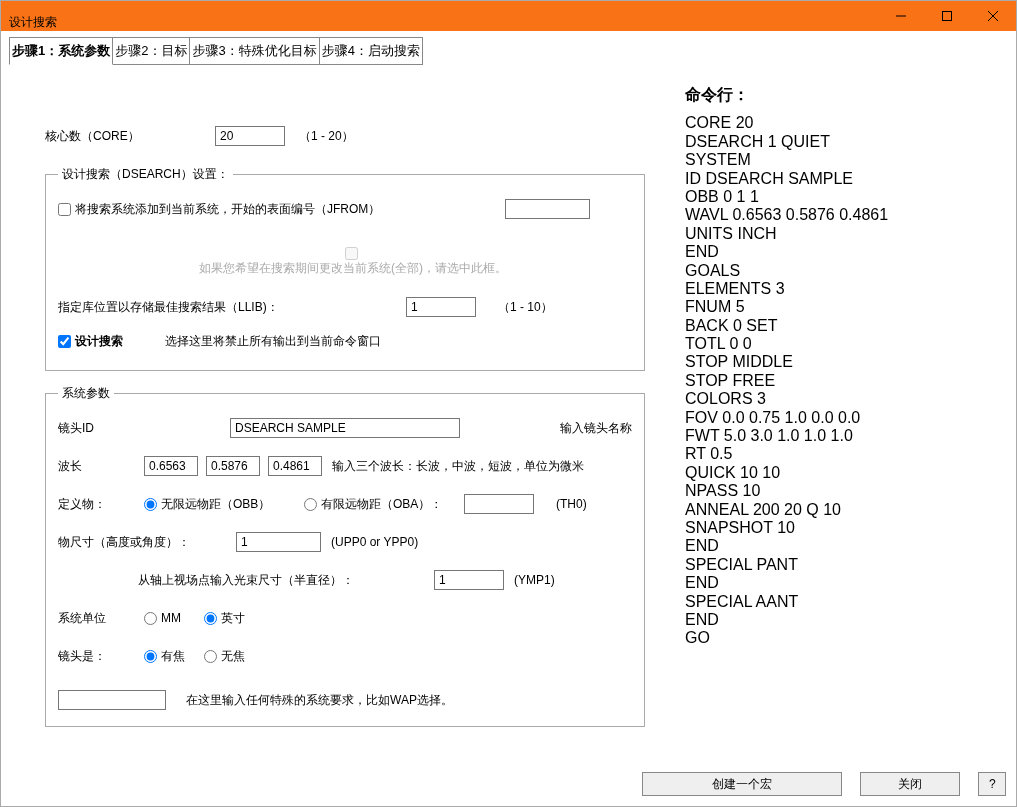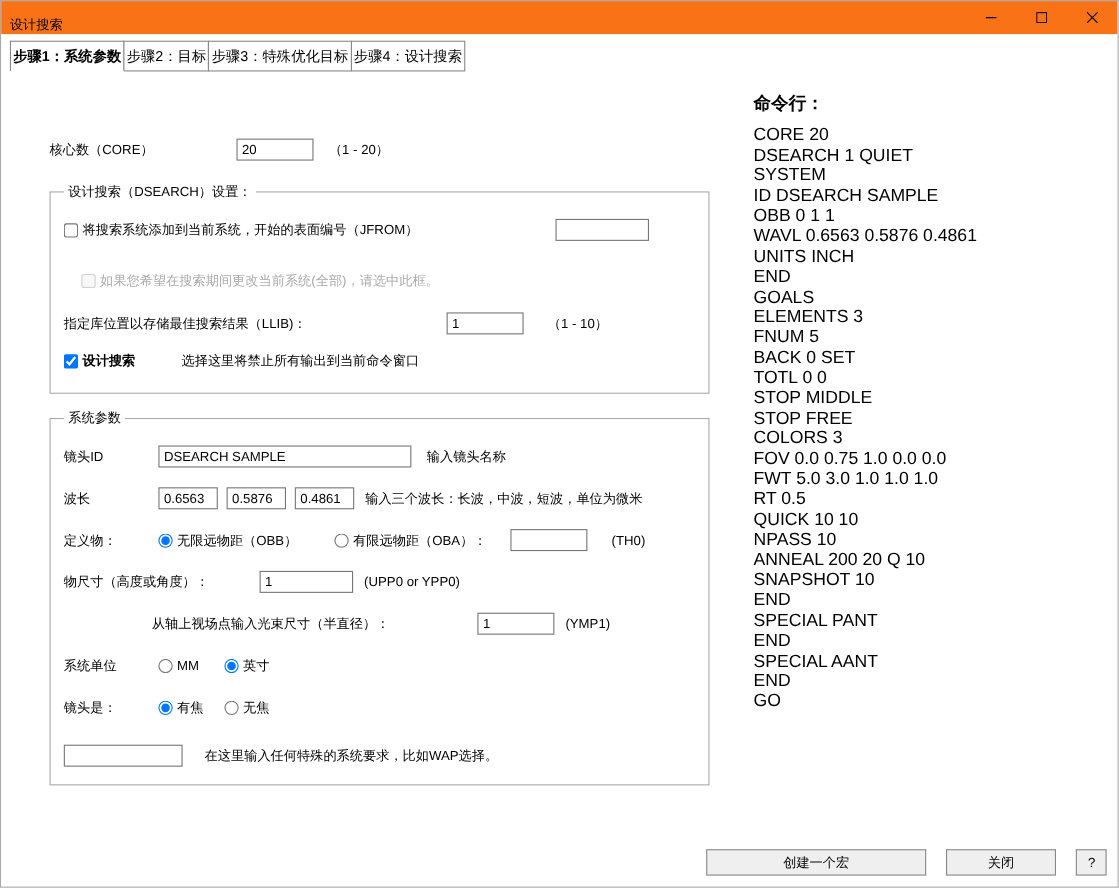--- a/index.html
+++ b/index.html
@@ -138,21 +138,21 @@
           <line x1="10" y1="0" x2="0" y2="10" stroke="#000" stroke-width="1"></line>
         </svg>
     </div>
   </div>
 </div>
 
 <div class="tabs">
   <div class="tab active">步骤1：系统参数</div>
   <div class="tab">步骤2：目标</div>
   <div class="tab">步骤3：特殊优化目标</div>
-  <div class="tab">步骤4：设计搜索</div>
+  <div class="tab">步骤4：启动搜索</div>
 </div>
 
 <div class="content-row">
 
   <div class="main-panel">
 
     <div style="height:50px"></div>
 
     <div class="row" style="margin-left:30px;">
       <span class="lbl" style="width:170px;">核心数（CORE）</span>
@@ -162,42 +162,42 @@
 
     <fieldset style="margin-left:30px; margin-right:0; width:600px; margin-top:18px;">
       <legend>设计搜索（DSEARCH）设置：</legend>
 
       <div class="chk-row">
         <input type="checkbox" style="">
         <span class="lbl" style="width:430px;">将搜索系统添加到当前系统，开始的表面编号（JFROM）</span>
         <input type="text" class="field" style="width: 85px;" value="">
       </div>
 
-      <div class="chk-row disabled" style="margin-left:16px; margin-top:28px;">
+      <div class="chk-row disabled" style="margin-left:16px; margin-top:28px;flex-direction:column;">
         <input type="checkbox" disabled="" style="">
         <span class="lbl">如果您希望在搜索期间更改当前系统(全部)，请选中此框。</span>
       </div>
 
       <div class="row" style="margin-top:18px;">
         <span class="lbl" style="width:348px;">指定库位置以存储最佳搜索结果（LLIB)：</span>
         <input type="text" class="field" style="width: 70px;" value="1">
         <span class="lbl" style="margin-left:22px;">（1 - 10）</span>
       </div>
 
       <div class="chk-row" style="margin-top:14px;">
         <input type="checkbox" checked="" style="">
         <span class="lbl" style="font-weight:bold; width:90px;">设计搜索</span>
         <span class="lbl">选择这里将禁止所有输出到当前命令窗口</span>
       </div>
     </fieldset>
 
     <fieldset style="margin-left:30px; width:600px; margin-top:14px;">
       <legend>系统参数</legend>
 
-      <div class="row" style="margin-top:4px;">
+      <div class="row" style="margin-top:4px;justify-content:space-between;">
         <span class="lbl" style="width:86px;">镜头ID</span>
         <input type="text" class="field" style="width: 230px;" value="DSEARCH SAMPLE">
         <span class="lbl" style="margin-left:14px;">输入镜头名称</span>
       </div>
 
       <div class="row" style="margin-top:14px;">
         <span class="lbl" style="width:86px;">波长</span>
         <input type="text" class="field" style="width: 54px;" value="0.6563">
         <span class="gap" style="width:8px;"></span>
         <input type="text" class="field" style="width: 54px;" value="0.5876">

